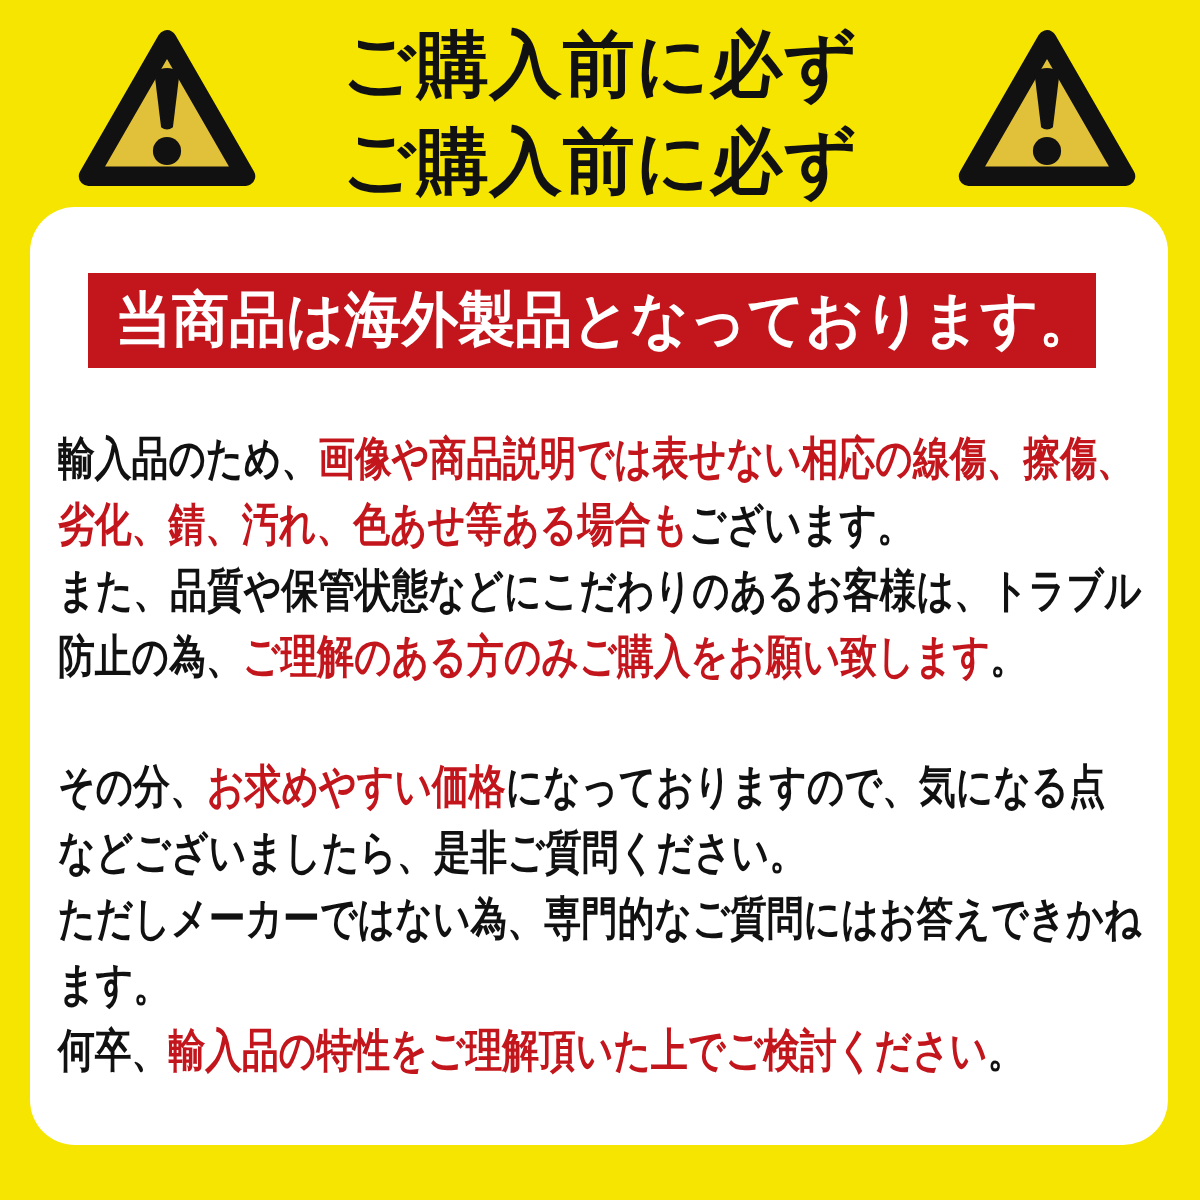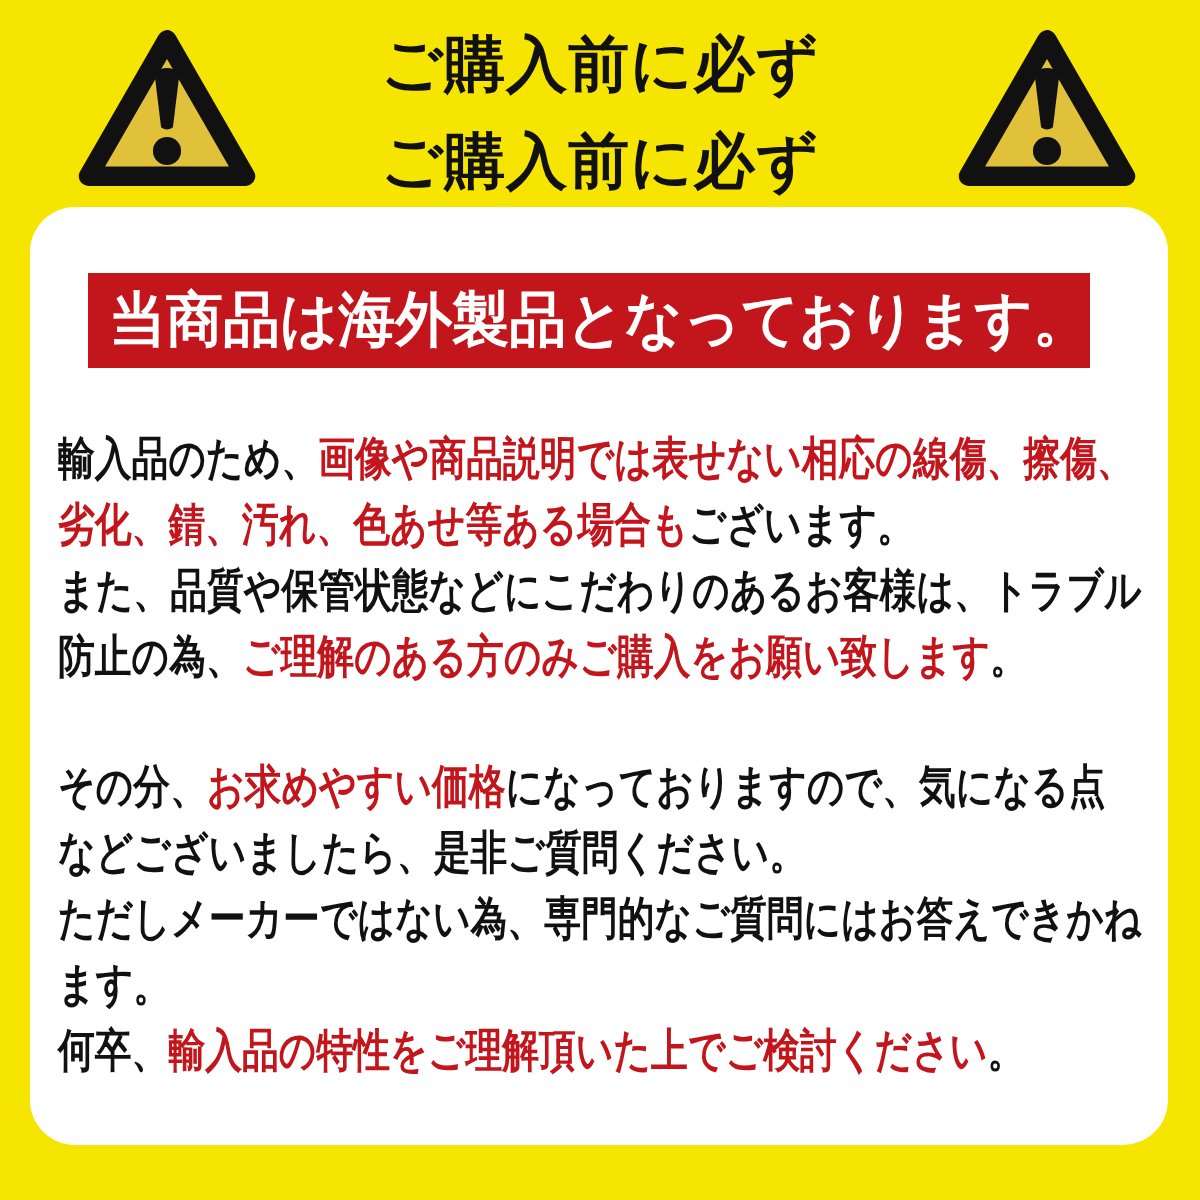--- a/index.html
+++ b/index.html
@@ -19,21 +19,21 @@
     height: 166px;
   }
   .warning-icon.left  { left: 78px;  }
   .warning-icon.right { left: 958px; }
   .heading {
     position: absolute;
     left: 0;
     top: 16px;
     width: 1200px;
     text-align: center;
-    font-size: 61px;
+    font-size: 72px;
     line-height: 97px;
     font-weight: 900;
     letter-spacing: 1px;
     color: #111111;
   }
   
   .panel {
     position: absolute;
     left: 30px;
     top: 207px;
@@ -95,21 +95,21 @@
   </div>
 
   <svg class="warning-icon right" viewBox="0 0 120 110" xmlns="http://www.w3.org/2000/svg" aria-hidden="true">
     <path class="tri-body" d="M60 9 L113 101 L7 101 Z" stroke-width="13" stroke-linejoin="round" fill="#E2C13A" stroke="#111111"></path>
     <path class="tri-mark" d="M51.5 31 Q60 25 68.5 31 L64 68 Q60 71 56 68 Z" fill="#111111"></path>
     <circle class="tri-dot" cx="60" cy="84" r="9.5" fill="#111111"></circle>
   </svg>
 
   <div class="panel" style="background: rgb(255, 255, 255);">
 
-    <div class="banner" style="background: rgb(195, 22, 28);">
+    <div class="banner" style="background: rgb(195, 22, 28); padding-left: 6px;">
       <div class="banner-text" style="color: rgb(255, 255, 255);">当商品は海外製品となっております。</div>
     </div>
 
     <div class="body-text" id="body-text">
         <div class="paragraph">
           <div class="line"><span style="color: rgb(17, 17, 17);">輸入品のため、</span><span style="color: rgb(195, 22, 28);">画像や商品説明では表せない相応の線傷、擦傷、</span></div>
           <div class="line"><span style="color: rgb(195, 22, 28);">劣化、錆、汚れ、色あせ等ある場合も</span><span style="color: rgb(17, 17, 17);">ございます。</span></div>
           <div class="line"><span style="color: rgb(17, 17, 17);">また、品質や保管状態などにこだわりのあるお客様は、トラブル</span></div>
           <div class="line"><span style="color: rgb(17, 17, 17);">防止の為、</span><span style="color: rgb(195, 22, 28);">ご理解のある方のみご購入をお願い致します</span><span style="color: rgb(17, 17, 17);">。</span></div>
         </div>

